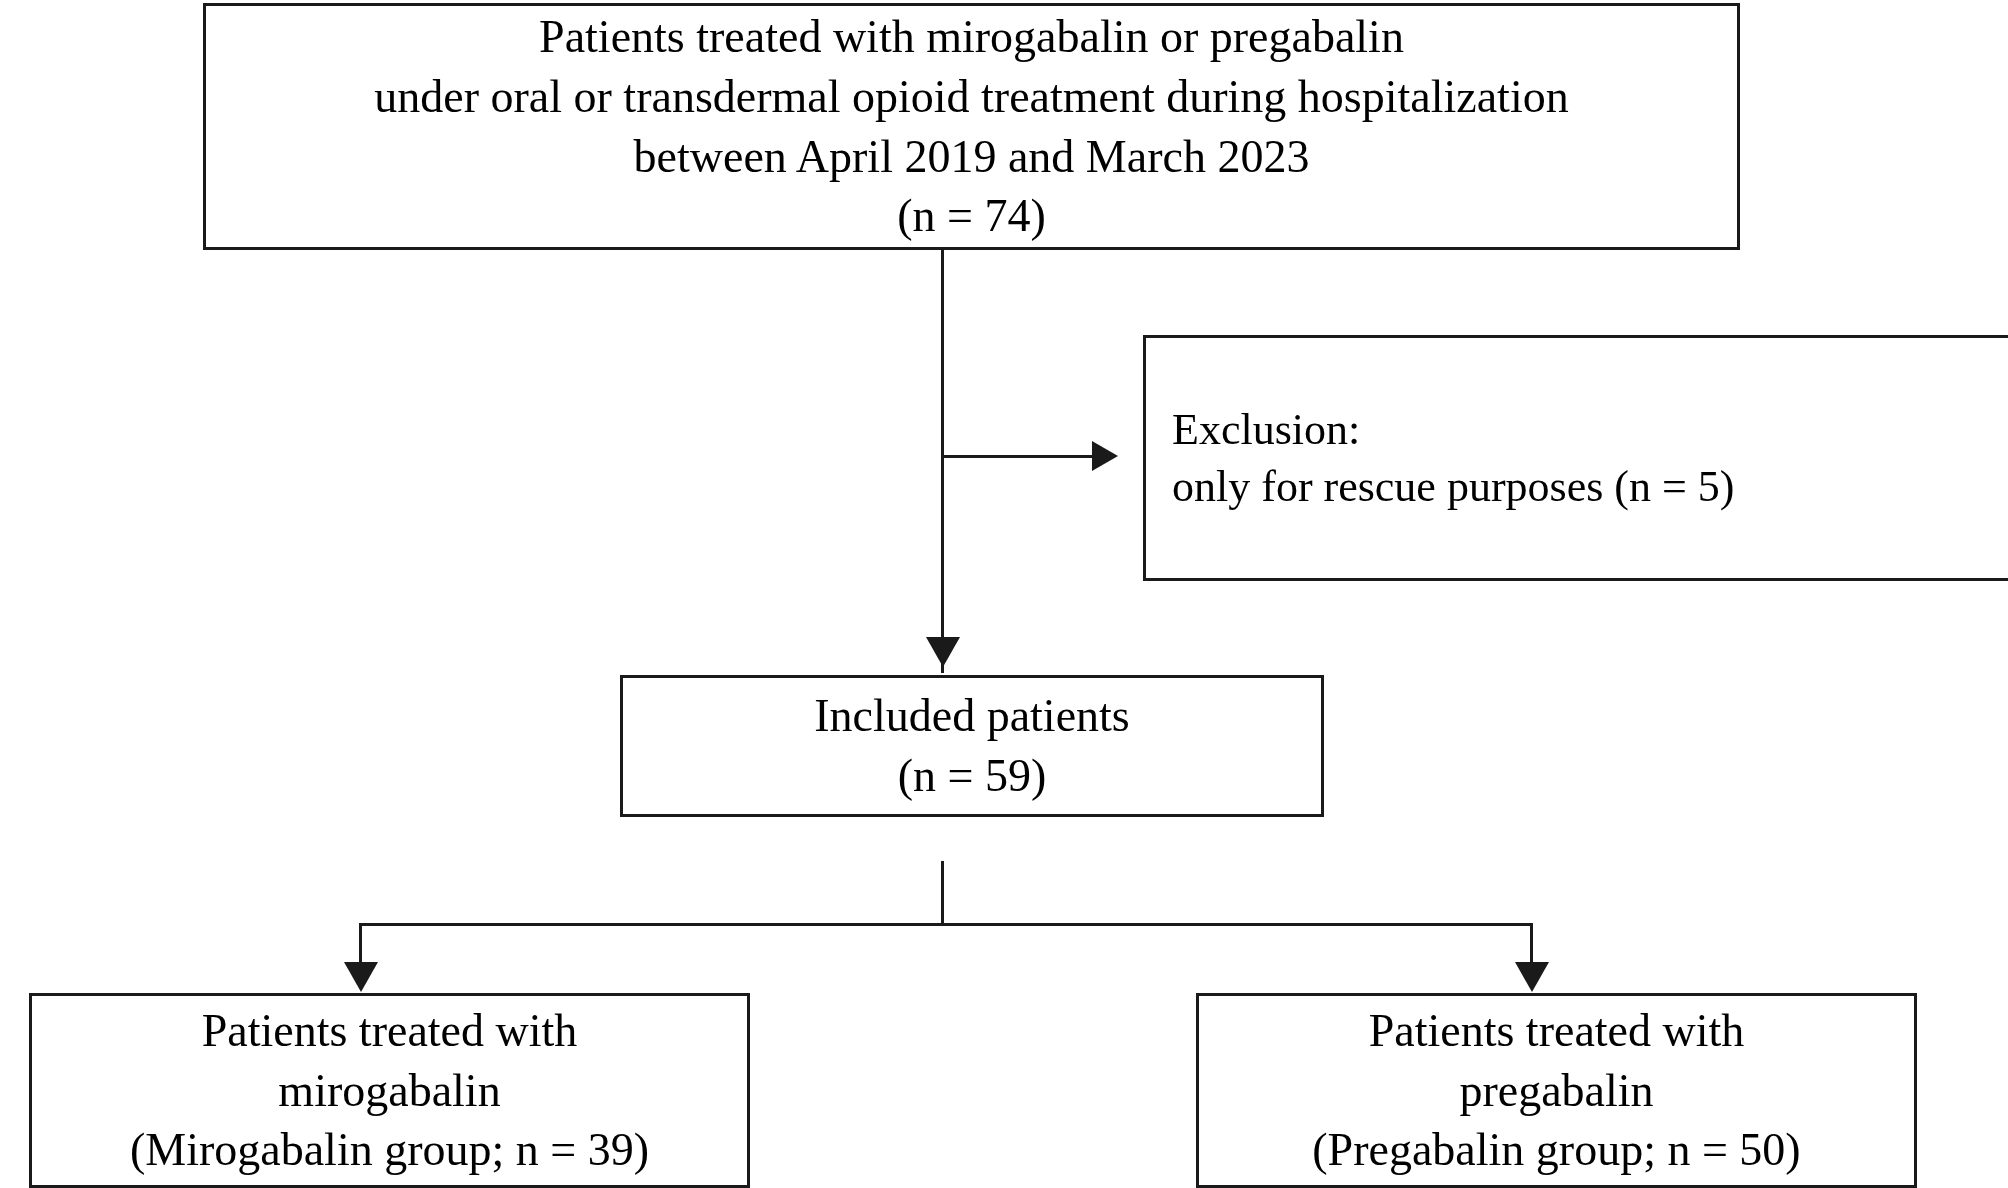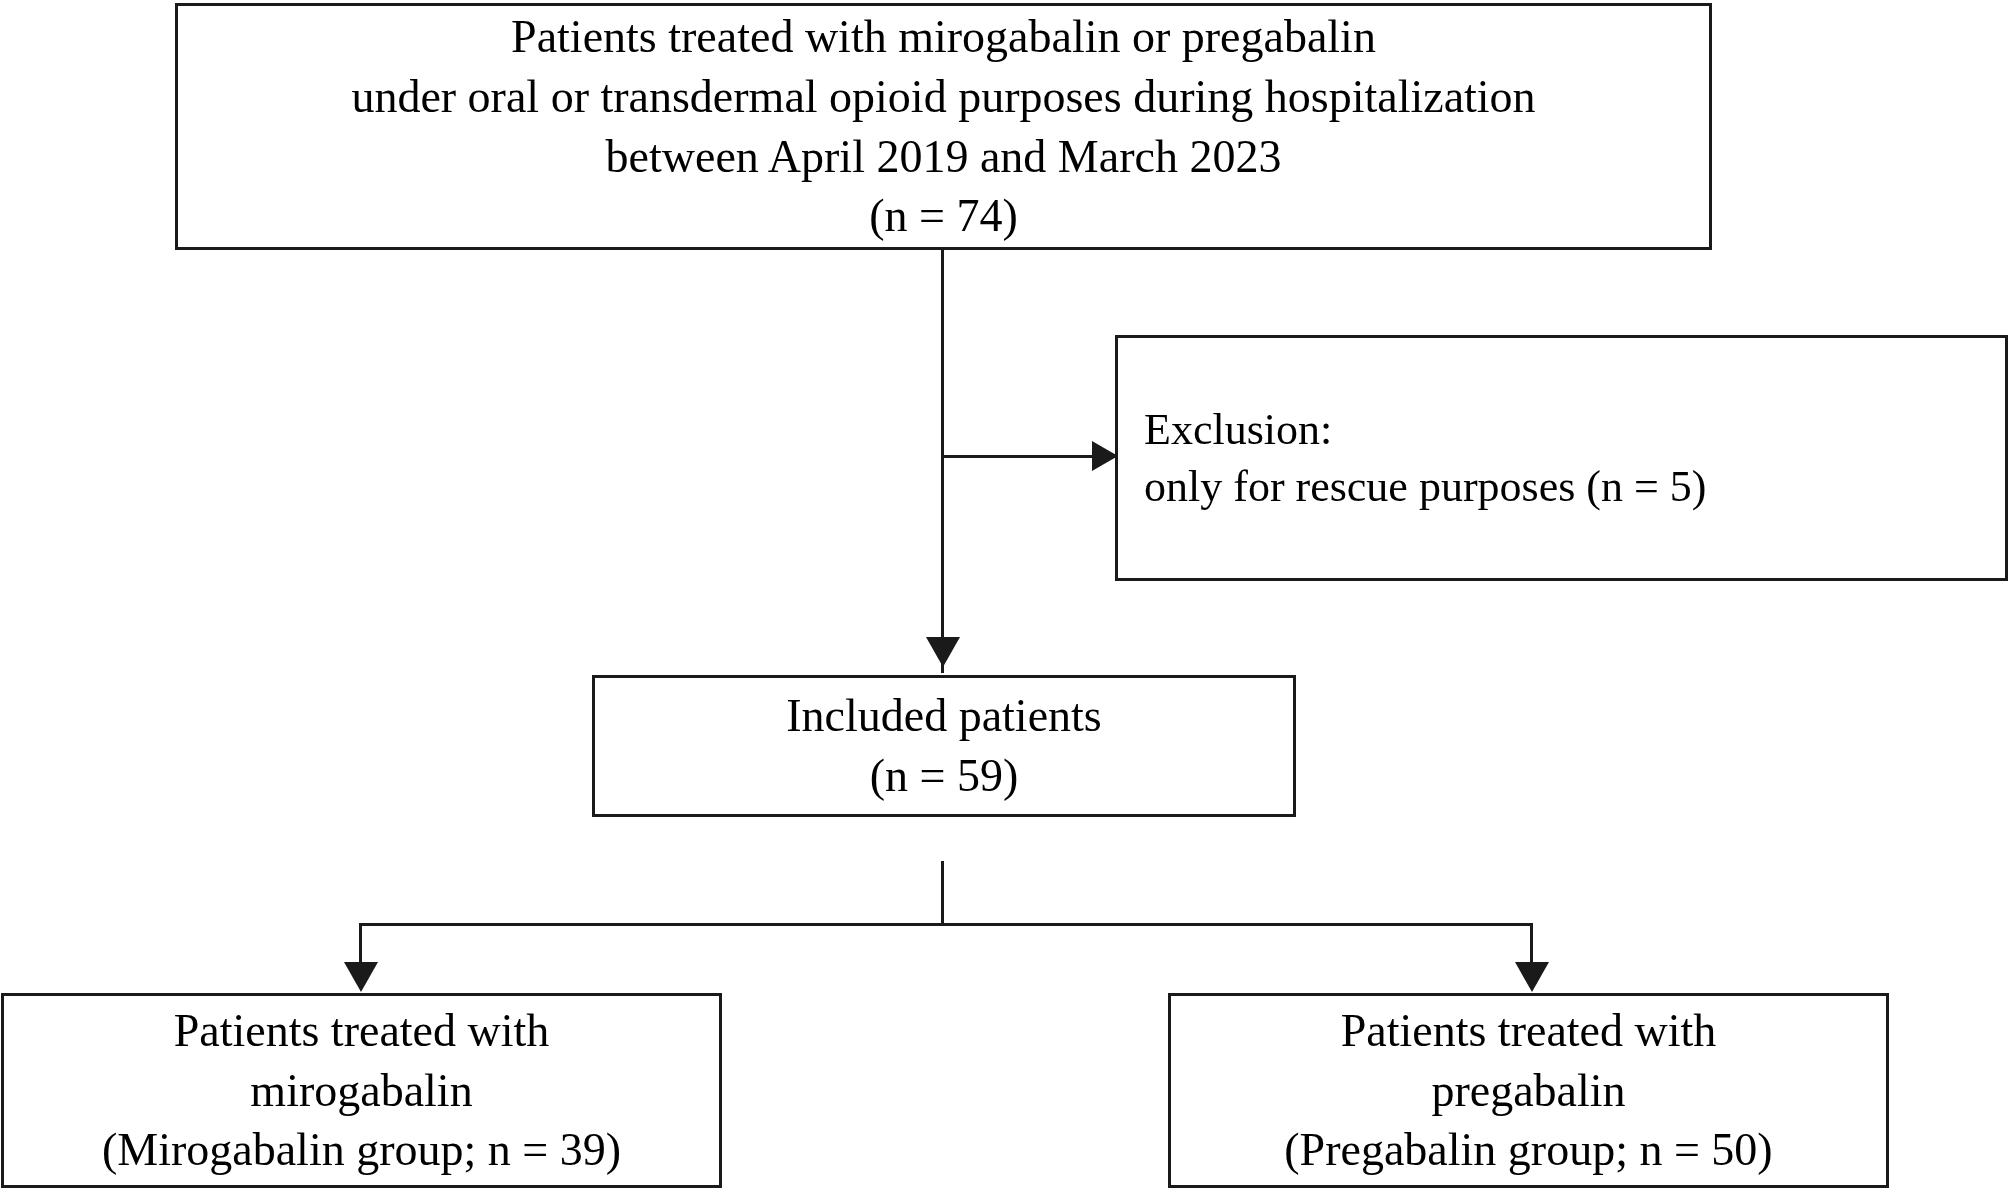--- a/index.html
+++ b/index.html
@@ -20,20 +20,21 @@
     box-sizing: border-box;
     border: 3px solid #1a1a1a;
     background: #ffffff;
     display: flex;
     flex-direction: column;
     align-items: center;
     justify-content: center;
     color: #000000;
     line-height: 1.30;
     white-space: nowrap;
+    margin-left: 28px;
   }
   .node .line {
     display: block;
   }
   .node.left-align {
     align-items: flex-start;
     padding-left: 26px;
   }
   
   #node-screened {
@@ -99,21 +100,21 @@
   #arrow-mirogabalin { left: 344px; top: 962px; }
   #arrow-pregabalin  { left: 1515px; top: 962px; }
 </style>
 </head>
 <body>
 
 <div id="canvas">
 
   <div class="node" id="node-screened">
     <span class="line">Patients treated with mirogabalin or pregabalin</span>
-    <span class="line">under oral or transdermal opioid purposes during hospitalization</span>
+    <span class="line">under oral or transdermal opioid treatment during hospitalization</span>
     <span class="line">between April 2019 and March 2023</span>
     <span class="line">(n = 74)</span>
   </div>
 
   <div class="node left-align" id="node-excluded">
     <span class="line">Exclusion:</span>
     <span class="line">only for rescue purposes (n = 5)</span>
   </div>
 
   <div class="node" id="node-included">

